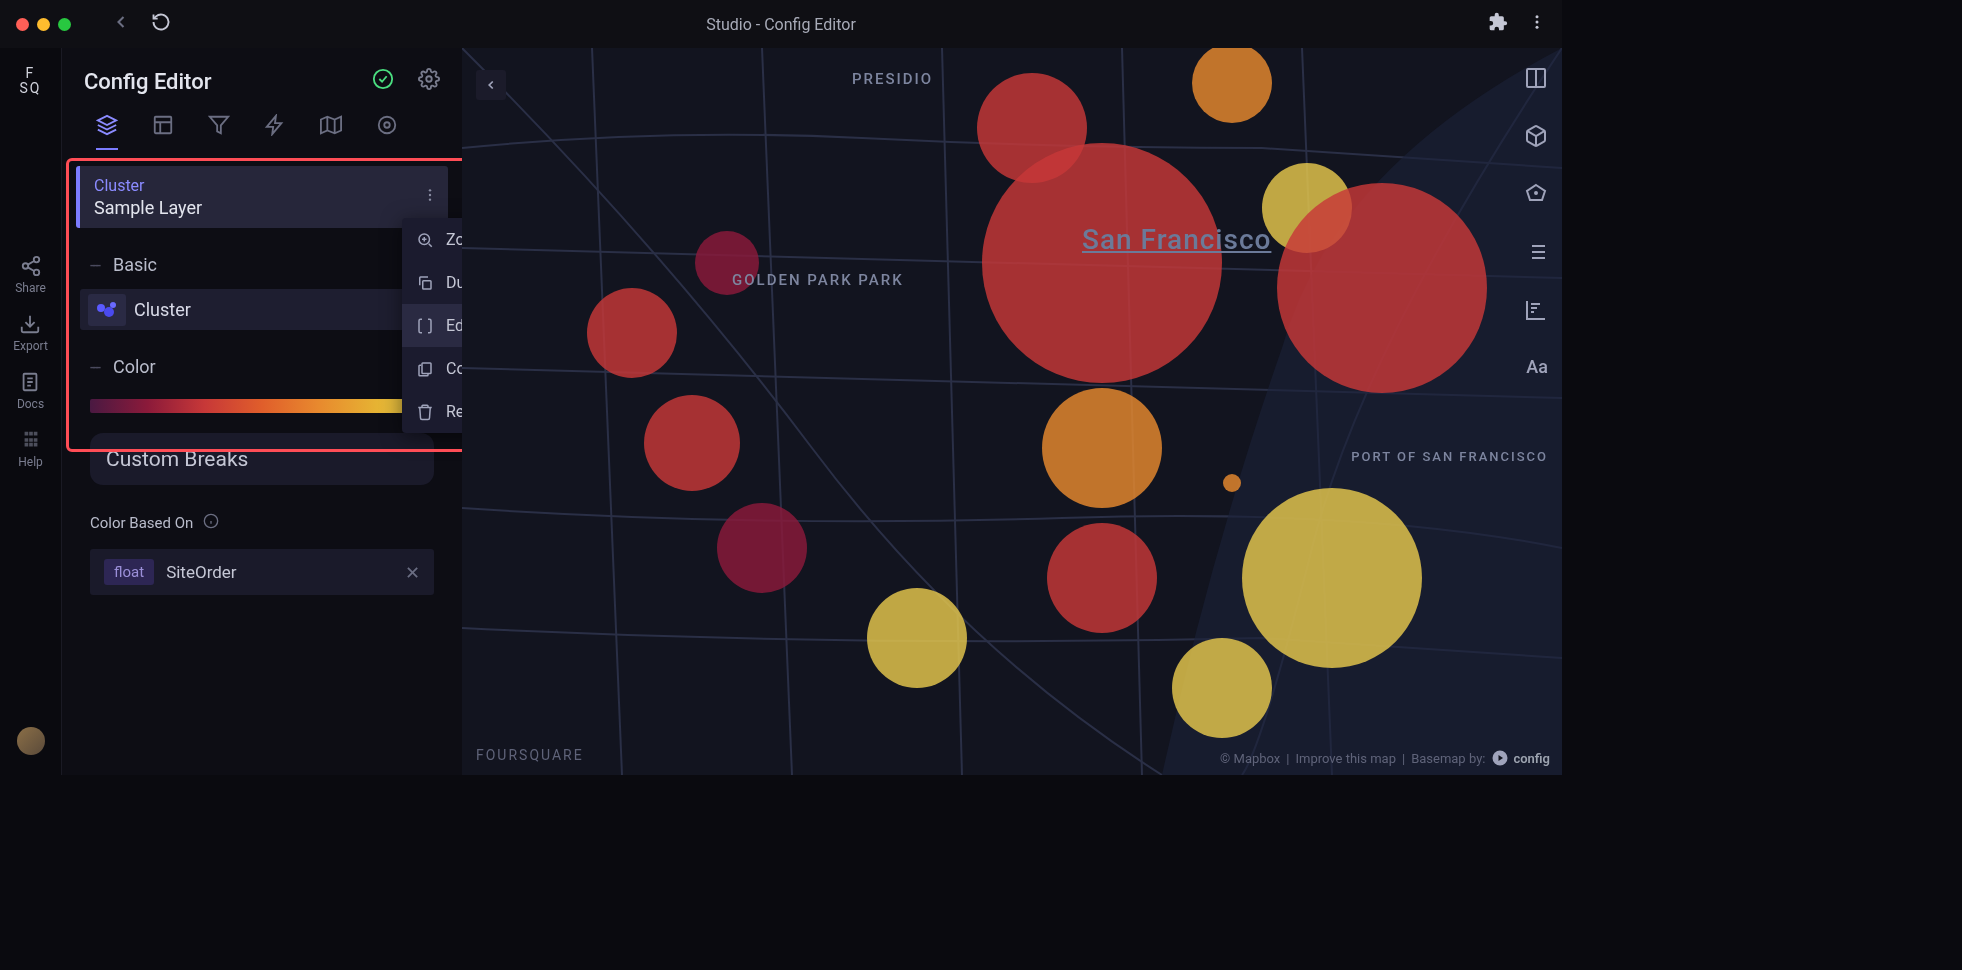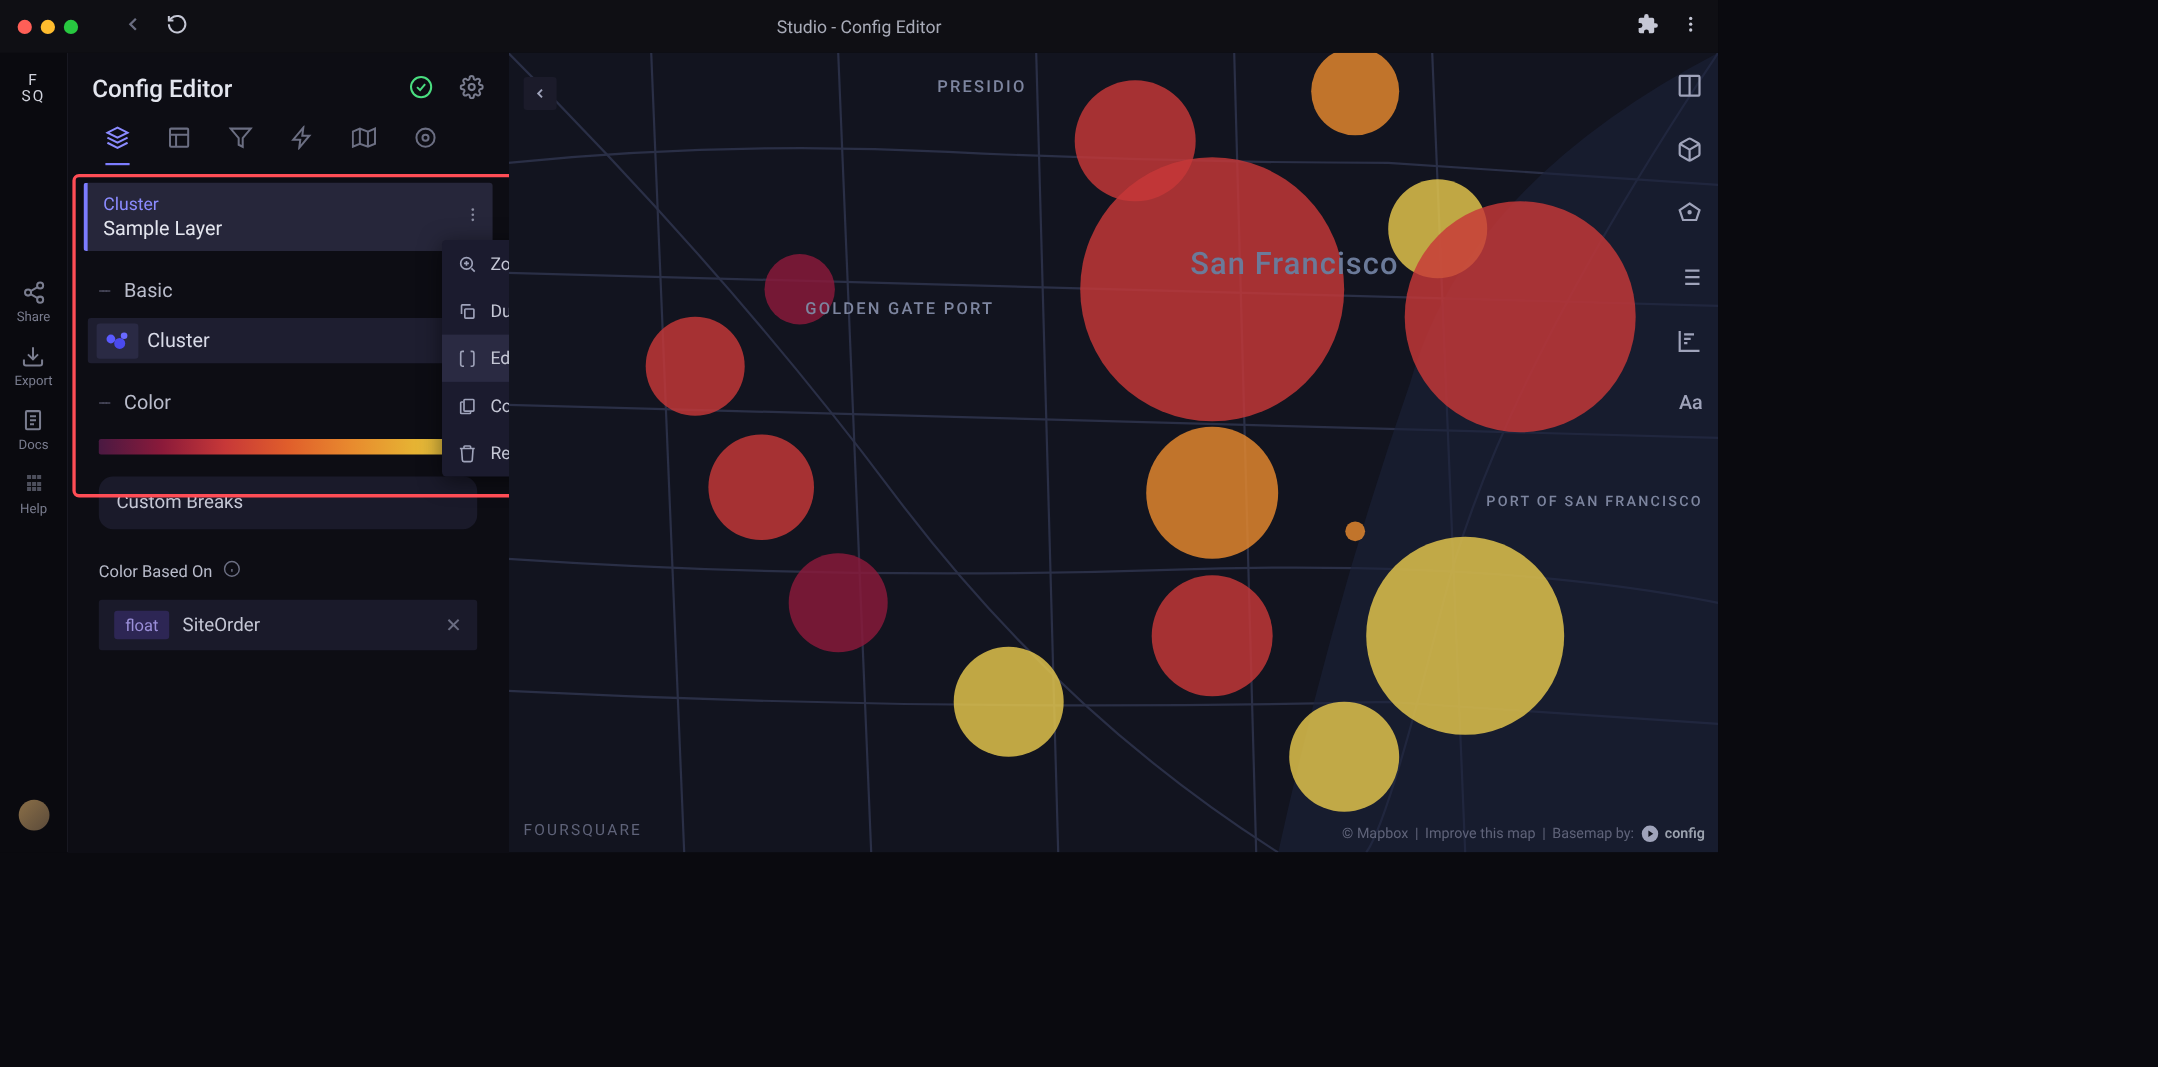--- a/index.html
+++ b/index.html
@@ -56,21 +56,21 @@
 .sect { margin-top:18px; padding:0 4px; }
 .sect-hdr { display:flex; align-items:center; color:#b9bccb; font-size:18px; padding:8px 10px; }
 .sect-hdr .dash { color:#4a4a5e; margin-right:14px; letter-spacing:-2px; }
 .sect-hdr .info { margin-left:10px; }
 .sub-row { background:#1e1e30; border-radius:3px; padding:10px 14px 10px 44px; display:flex; align-items:center; gap:14px; position:relative; margin-top:6px; }
 .sub-row .thumb { width:38px; height:32px; background:#2a2a44; border-radius:3px; position:absolute; left:8px; display:flex; align-items:center; justify-content:center; }
 .sub-row .label { color:#d9dbe8; font-size:18px; margin-left:10px; }
 .sub-row .mdots { margin-left:auto; }
 
 .color-bar { height:14px; border-radius:2px; margin:14px 10px; background:linear-gradient(90deg,#4a1942,#8b1a3a,#c73838,#e05e2b,#e88a2e,#e6b333,#e0c94d); }
-.dropdown-row { background:#1a1a2a; border-radius:13px; padding:14px 16px; margin:20px 10px; color:#c5c7d5; font-size:17px; }
+.dropdown-row { background:#1a1a2a; border-radius:13px; padding:14px 16px; margin:20px 10px; color:#c5c7d5; font-size:21px; }
 .pill-row { background:#1a1a2a; border-radius:3px; padding:10px 14px; margin:8px 10px; display:flex; align-items:center; gap:12px; }
 .pill { background:#2d2654; color:#9b8fd9; padding:4px 10px; border-radius:3px; font-size:15px; }
 .pill-val { color:#c5c7d5; font-size:17px; }
 .pill-x { margin-left:auto; color:#6a6d82; font-size:18px; }
 
 
 .map { flex:1; position:relative; background:#12141f; overflow:hidden; }
 .map svg.bg { position:absolute; inset:0; width:100%; height:100%; }
 .map .label-txt { position:absolute; color:#7d859f; font-size:15px; letter-spacing:2px; font-weight:500; }
 .map .sf-label { font-size:28px; color:#6b7a99; letter-spacing:1px; }
@@ -329,22 +329,22 @@
       <circle class="bubble" cx="300" cy="500" r="45" fill="#8b1a3a"></circle>
       <circle class="bubble" cx="640" cy="400" r="60" fill="#e88a2e"></circle>
       <circle class="bubble" cx="640" cy="530" r="55" fill="#c73838"></circle>
       <circle class="bubble" cx="455" cy="590" r="50" fill="#e6c84d"></circle>
       <circle class="bubble" cx="770" cy="435" r="9" fill="#e88a2e"></circle>
       <circle class="bubble" cx="870" cy="530" r="90" fill="#e6c84d"></circle>
       <circle class="bubble" cx="760" cy="640" r="50" fill="#e6c84d"></circle>
     </svg>
 
     <div class="label-txt" style="top:22px; left:390px;">PRESIDIO</div>
-    <div class="label-txt" style="top:222px; left:270px; text-align:center; line-height:1.4;"><span>GOLDEN GATE PORT</span></div>
-    <div class="label-txt sf-label" style="top:175px; left:620px;">San Francisco</div>
+    <div class="label-txt" style="top:222px; left:270px; text-align:center; line-height:1.4;"><span>GOLDEN PARK PARK</span></div>
+    <div class="label-txt sf-label" style="top:175px; left:620px;text-decoration:underline;">San Francisco</div>
     <div class="label-txt" style="top:400px; right:14px; text-align:center; font-size:13px; line-height:1.4;">PORT OF SAN FRANCISCO</div>
 
     <div class="collapse-btn">
         <svg width="14" height="14" viewBox="0 0 24 24" fill="none" stroke="#9fa3ba" stroke-width="3">
           <path d="M15 18l-6-6 6-6"></path>
         </svg>
       </div>
 
     <div class="map-rail">
       <span><svg viewBox="0 0 24 24" fill="none" stroke="#9fa3ba" stroke-width="2">

